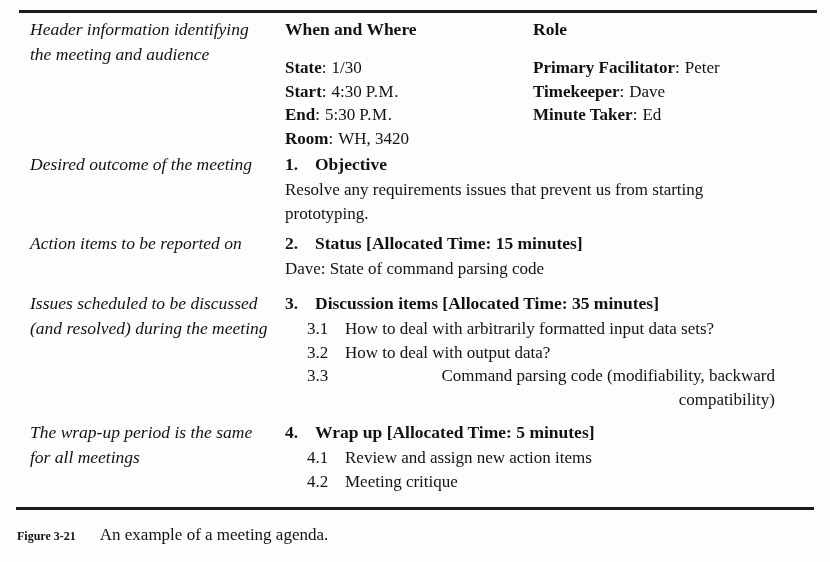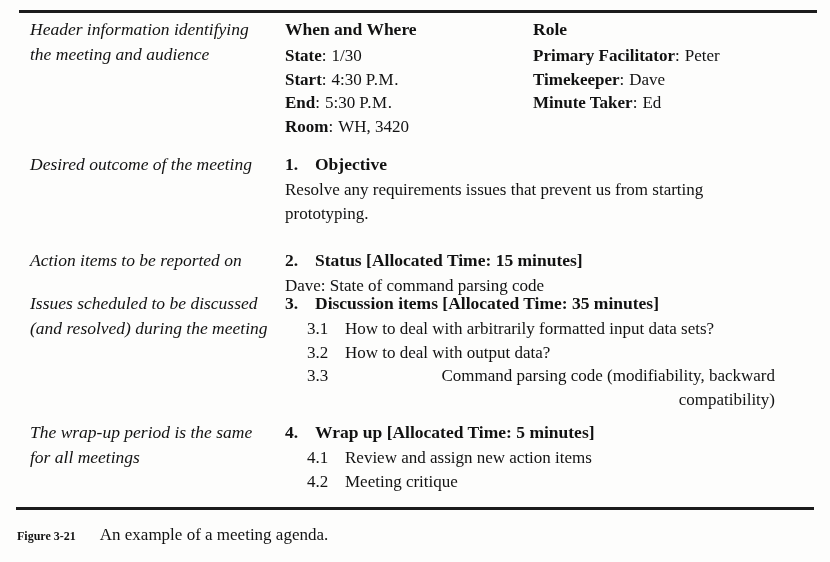--- a/index.html
+++ b/index.html
@@ -27,21 +27,21 @@
 
   .row {
     position: absolute;
     left: 30px;
     right: 14px;
     display: flex;
     align-items: flex-start;
   }
   .row-header   { top: 17px; }
   .row-sec0     { top: 152px; }
-  .row-sec1     { top: 248px; }
+  .row-sec1     { top: 231px; }
   .row-sec2     { top: 291px; }
   .row-sec3     { top: 420px; }
 
   .annot {
     flex: 0 0 255px;
     box-sizing: border-box;
     padding-right: 12px;
     font-style: italic;
     font-size: 17.5px;
     line-height: 25px;
@@ -49,21 +49,21 @@
   .content { flex: 1; min-width: 0; }
 
   
   .hdr-cols { display: flex; }
   .ww-block { flex: 0 0 248px; }
   .role-block { flex: 1; }
   .hdr-title {
     font-weight: bold;
     font-size: 17.5px;
     line-height: 24px;
-    margin-bottom: 3px;
+    margin-bottom: 15px;
   }
   .field { line-height: 23.5px; white-space: nowrap; }
   .field .lbl { font-weight: bold; }
   .field .sep { margin-right: 5px; }
   .field .sfx {
     font-size: 17px;
     margin-left: 4px;
     letter-spacing: 0.5px;
   }
 

